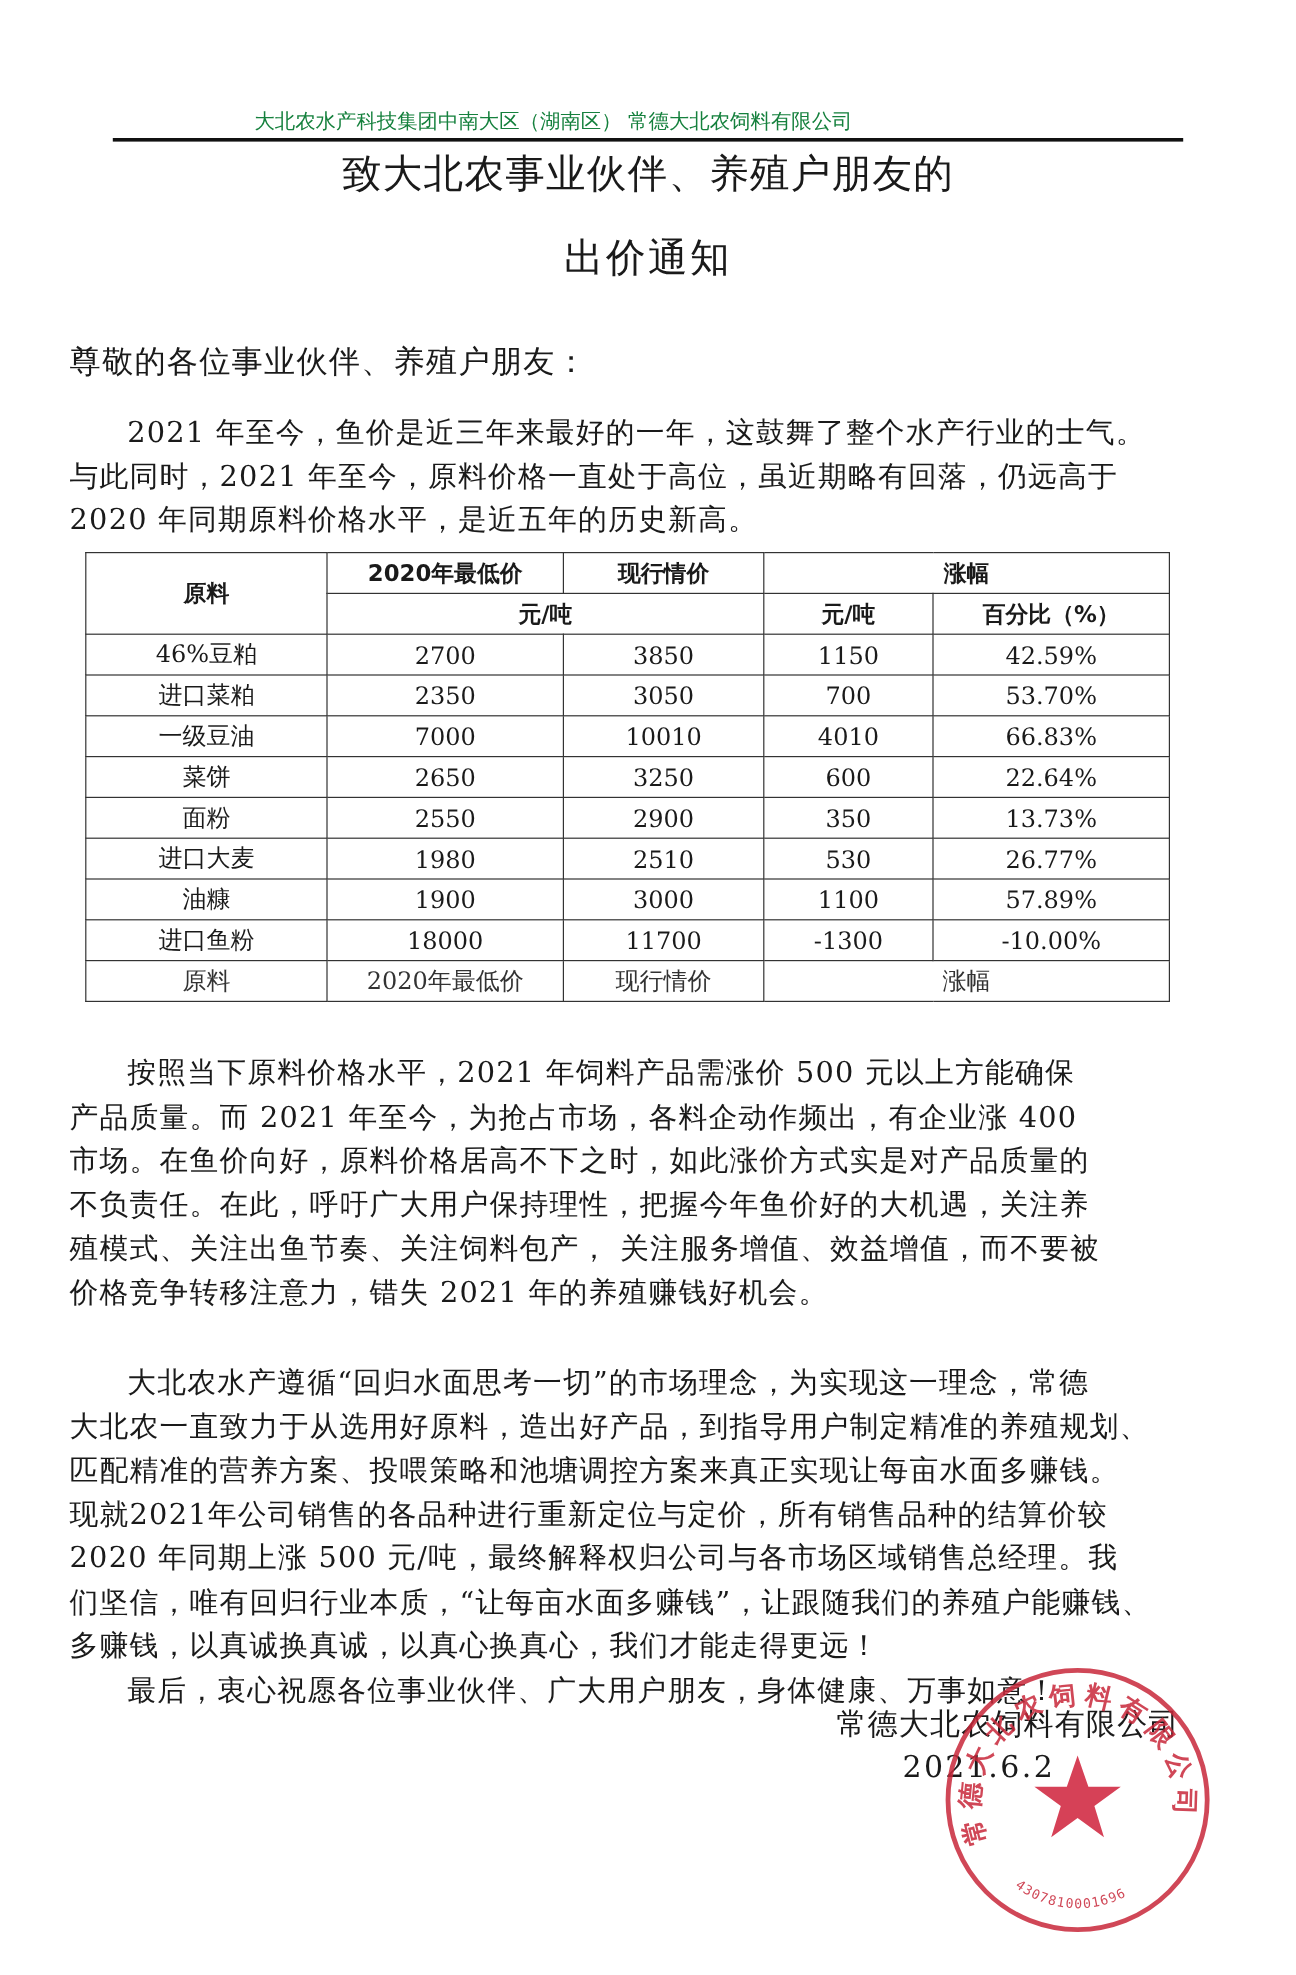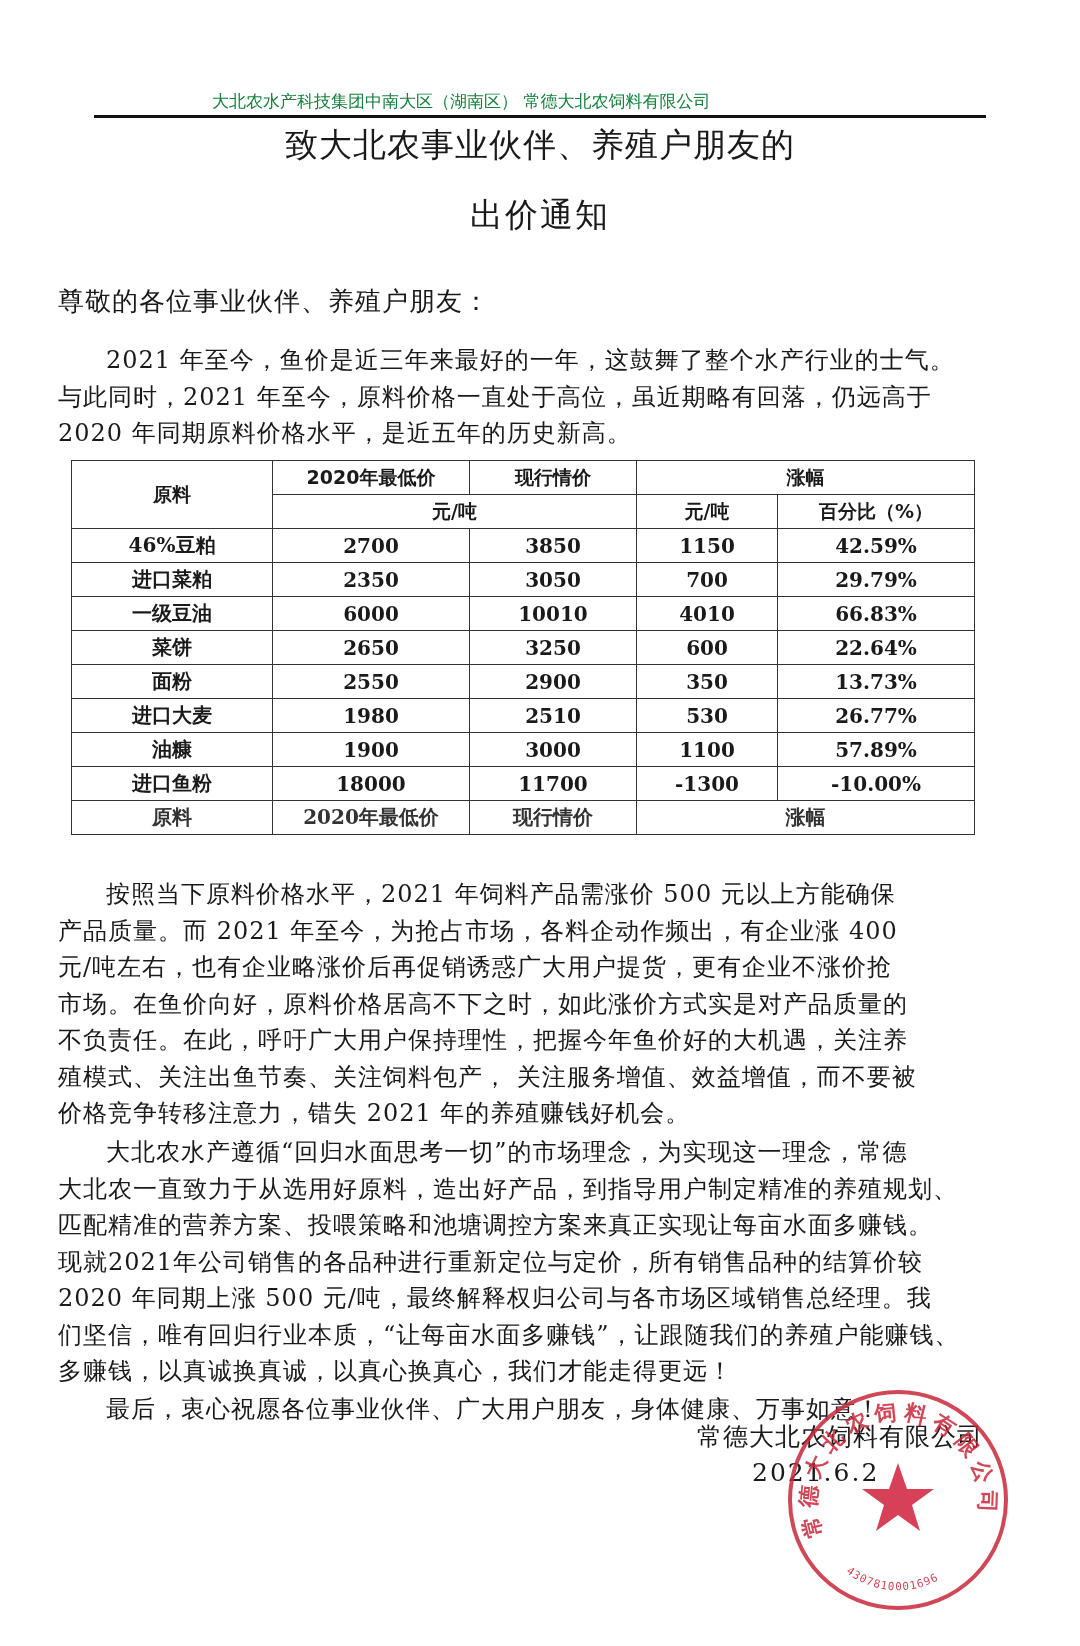--- a/index.html
+++ b/index.html
@@ -34,21 +34,21 @@
   .p3 { top: 1118px; }
   .p4 { top: 1375px; }
   .indent { padding-left: 48px; }
 
   table.prices {
     position: absolute; left: 71px; top: 460px; width: 904px;
     border-collapse: collapse; font-size: 20px;
   }
   table.prices td, table.prices th {
     border: 1.5px solid #333; text-align: center; height: 33px; padding: 0;
-    font-weight: bold;
+    font-weight: normal;
   }
   table.prices th { font-weight: bold; font-family: "DejaVu Sans", sans-serif; font-size: 19px; }
   table.prices .foot td { color: #333; }
 
   .signature {
     left: 697px; top: 1420px; font-size: 25px; white-space: nowrap; letter-spacing: 1px;
   }
   .date {
     left: 752px; top: 1458px; font-size: 25px; white-space: nowrap; letter-spacing: 2px;
   }
@@ -92,25 +92,25 @@
     <td>2700</td>
     <td>3850</td>
     <td>1150</td>
     <td>42.59%</td>
   </tr>
   <tr>
     <td>进口菜粕</td>
     <td>2350</td>
     <td>3050</td>
     <td>700</td>
-    <td>29.79%</td>
+    <td>53.70%</td>
   </tr>
   <tr>
     <td>一级豆油</td>
-    <td>6000</td>
+    <td>7000</td>
     <td>10010</td>
     <td>4010</td>
     <td>66.83%</td>
   </tr>
   <tr>
     <td>菜饼</td>
     <td>2650</td>
     <td>3250</td>
     <td>600</td>
     <td>22.64%</td>
@@ -148,21 +148,20 @@
     <td>2020年最低价</td>
     <td>现行情价</td>
     <td colspan="2">涨幅</td>
   </tr>
 </tbody>
   </table>
 
 <div class="abs para p2">
   <span class="ln indent">按照当下原料价格水平，2021 年饲料产品需涨价 500 元以上方能确保</span>
   <span class="ln">产品质量。而 2021 年至今，为抢占市场，各料企动作频出，有企业涨 400</span>
-  <span class="ln">元/吨左右，也有企业略涨价后再促销诱惑广大用户提货，更有企业不涨价抢</span>
   <span class="ln">市场。在鱼价向好，原料价格居高不下之时，如此涨价方式实是对产品质量的</span>
   <span class="ln">不负责任。在此，呼吁广大用户保持理性，把握今年鱼价好的大机遇，关注养</span>
   <span class="ln">殖模式、关注出鱼节奏、关注饲料包产， 关注服务增值、效益增值，而不要被</span>
   <span class="ln">价格竞争转移注意力，错失 2021 年的养殖赚钱好机会。</span>
 </div>
 
 <div class="abs para p3">
   <span class="ln indent">大北农水产遵循“回归水面思考一切”的市场理念，为实现这一理念，常德</span>
   <span class="ln">大北农一直致力于从选用好原料，造出好产品，到指导用户制定精准的养殖规划、</span>
   <span class="ln">匹配精准的营养方案、投喂策略和池塘调控方案来真正实现让每亩水面多赚钱。</span>

